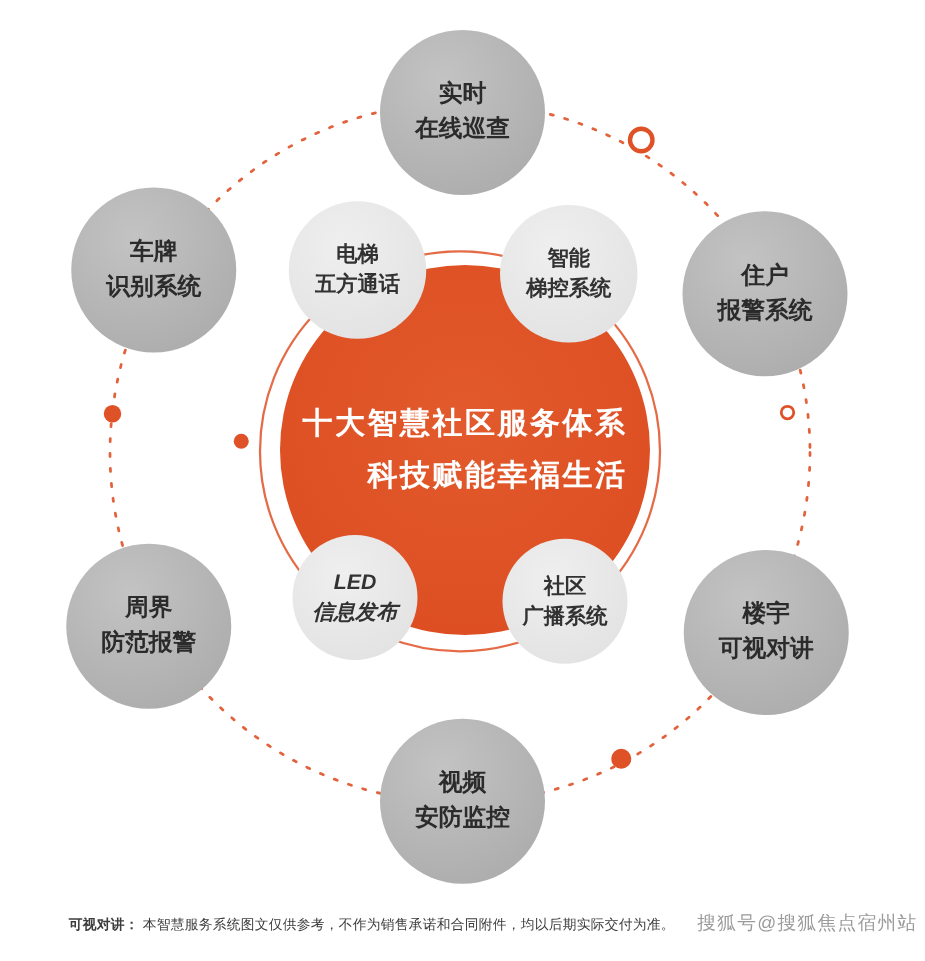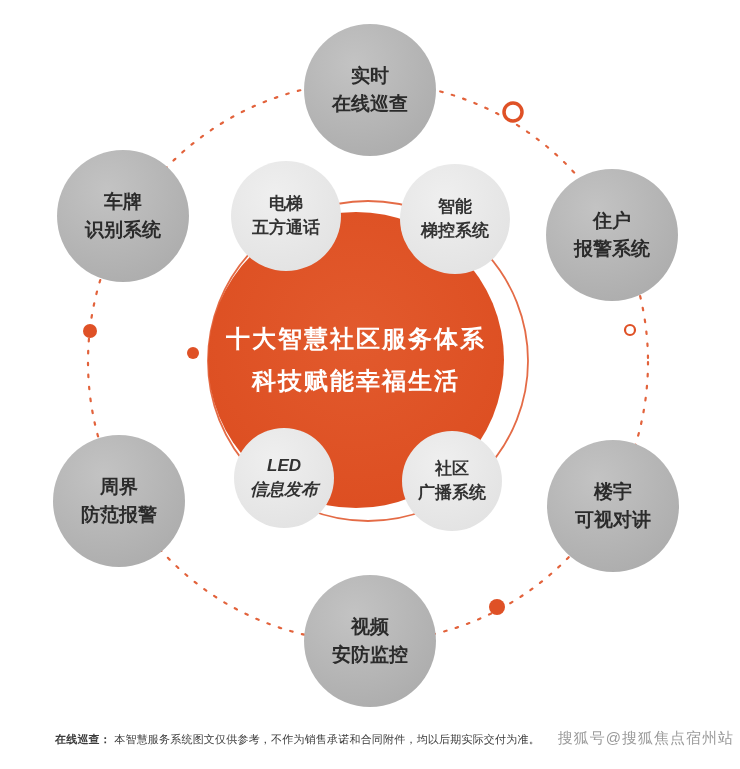--- a/index.html
+++ b/index.html
@@ -15,28 +15,28 @@
     background: #ffffff;
     overflow: hidden;
   }
   .deco-svg {
     position: absolute;
     left: 0; top: 0;
     width: 740px; height: 769px;
   }
   .center-circle {
     position: absolute;
-    left: 208px; top: 212px;
+    left: 224px; top: 212px;
     width: 296px; height: 296px;
     border-radius: 50%;
     background: radial-gradient(circle at 50% 42%, #e25a2d 0%, #dd4f22 75%);
     display: flex;
     align-items: center;
     justify-content: center;
-    text-align: center;
+    text-align: right;
   }
   .center-title {
     color: #ffffff;
     font-weight: bold;
     font-size: 24px;
     letter-spacing: 2px;
     line-height: 1.75;
   }
   .node {
     position: absolute;
@@ -163,18 +163,18 @@
     </div>
   </div>
   <div class="node outer" style="left:304px; top:575px;">
     <div class="node-label">
       <span>视频</span>
       <span>安防监控</span>
     </div>
   </div>
 
   <div class="disclaimer">
-    <span class="lbl">在线巡查：</span><span> 本智慧服务系统图文仅供参考，不作为销售承诺和合同附件，均以后期实际交付为准。</span>
+    <span class="lbl">可视对讲：</span><span> 本智慧服务系统图文仅供参考，不作为销售承诺和合同附件，均以后期实际交付为准。</span>
   </div>
 
   <div class="watermark">搜狐号@搜狐焦点宿州站</div>
 
 </div>
 
 </body></html>

